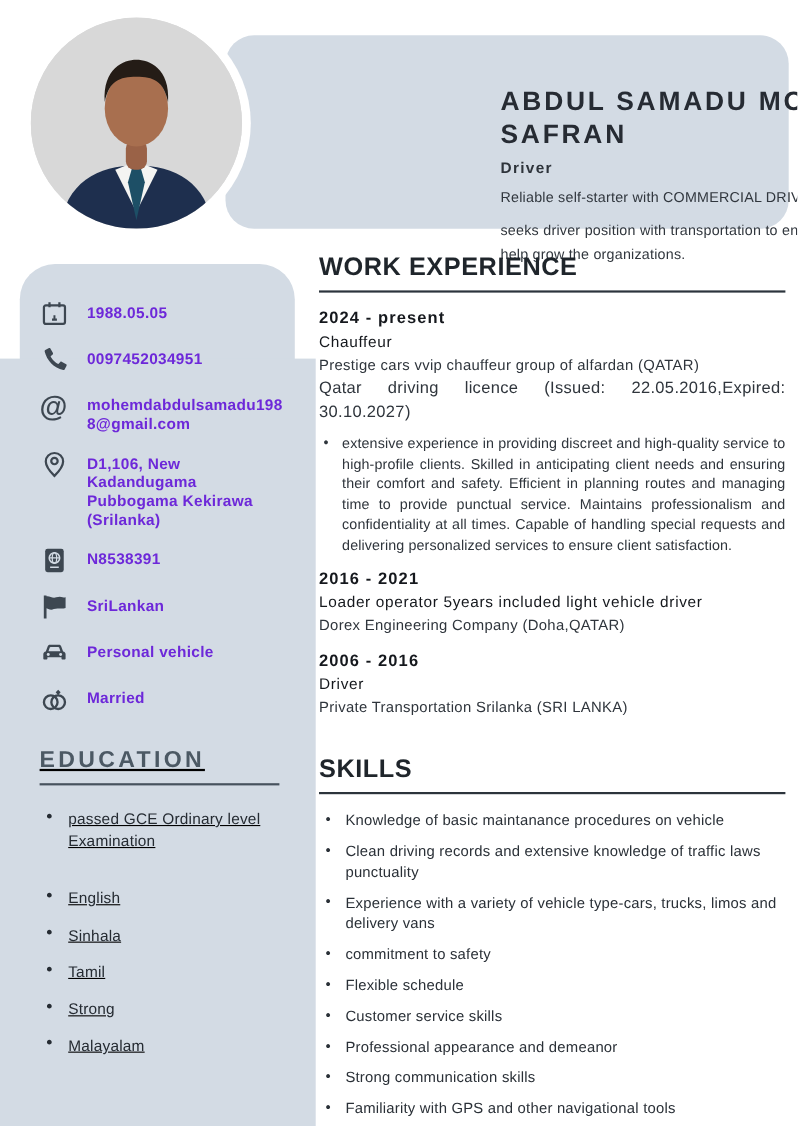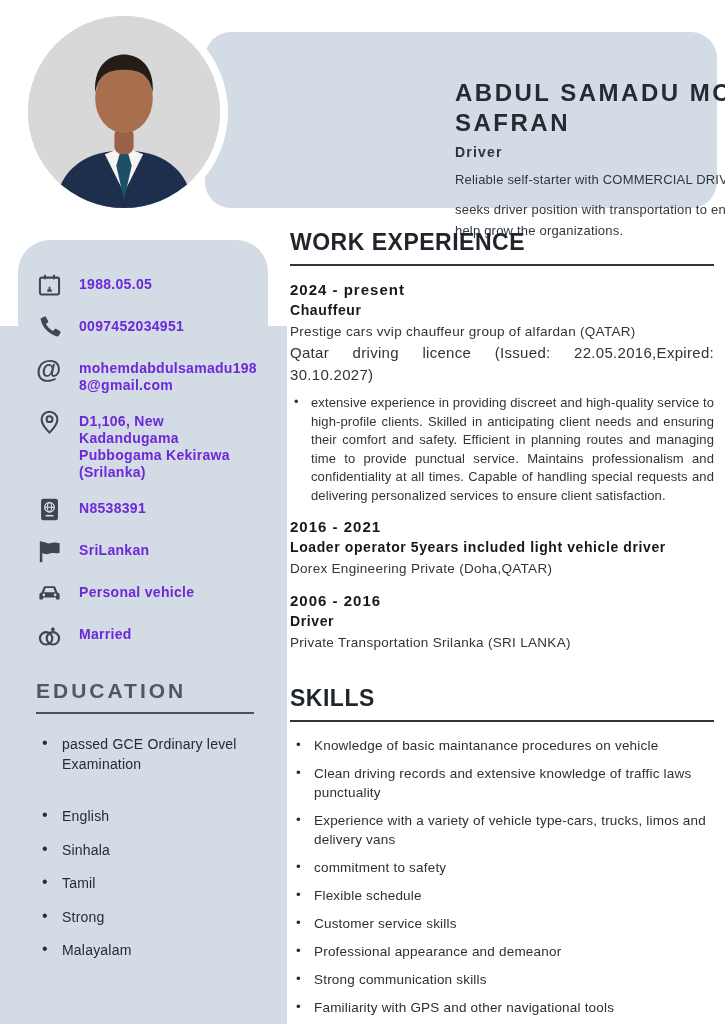--- a/index.html
+++ b/index.html
@@ -31,38 +31,38 @@
 
   .contact { padding:32px 18px 0 36px; }
   .c-item { display:flex; align-items:flex-start; gap:16px; margin-bottom:15px; }
   .c-icon { flex:0 0 27px; width:27px; height:27px; color:#3d4751; }
   .c-icon svg { width:27px; height:27px; display:block; }
   .c-icon .at { font-size:26px; font-weight:bold; line-height:26px; color:#3d4751; }
   .c-text { font-size:14px; font-weight:bold; color:#6d28d9; line-height:17px; letter-spacing:0.3px; padding-top:4px; }
   .c-text.break { word-break:break-all; width:180px; }
   .c-text.addr { width:170px; }
 
-  .side-section { padding:0 18px 0 36px; }
+  .side-section { padding:0 18px 0 36px;text-decoration:underline; }
   .side-h { font-size:21px; font-weight:bold; color:#4c5964; letter-spacing:3px;
     padding-bottom:9px; border-bottom:2px solid #46525d; width:218px; }
   .side-edu { margin-top:30px; }
   .side-lang { margin-top:32px; }
   .side-list { margin-top:20px; }
   .s-li { position:relative; padding-left:26px; font-size:14px; color:#252b32; line-height:20px;
     letter-spacing:0.2px; margin-bottom:13px; }
   .lang .s-li { margin-bottom:13.5px; }
   .s-li::before { content:"•"; position:absolute; left:6px; top:-1px; font-size:16px; color:#252b32; }
 
   
   .main-col { position:absolute; left:290px; top:229px; width:424px; }
   .main-h { font-size:23px; font-weight:bold; color:#1f252b; letter-spacing:0.5px;
     padding-bottom:8px; border-bottom:2px solid #2c343c; }
   .work-entries { margin-top:13px; }
   .period { font-size:15px; font-weight:bold; color:#15181d; letter-spacing:1px; line-height:21px; }
-  .role { font-size:14px; font-weight:bold; color:#15181d; letter-spacing:0.6px; line-height:21px; }
+  .role { font-size:14px; font-weight:normal; color:#15181d; letter-spacing:0.6px; line-height:21px; }
   .company { font-size:13.5px; color:#2f353c; letter-spacing:0.3px; line-height:21px; }
   .extra { font-size:15px; color:#2f353c; letter-spacing:0.3px; line-height:22px; text-align:justify; }
   .entry { margin-bottom:11px; }
   .w-bullet { position:relative; margin-top:8px; margin-bottom:4px; padding-left:21px;
     font-size:13px; color:#2f353c; line-height:18.5px; text-align:justify; letter-spacing:0.1px; }
   .w-bullet::before { content:"•"; position:absolute; left:4px; top:-1px; color:#2f353c; }
 
   .skills-h { margin-top:32px; }
   .skills-list { margin-top:14px; }
   .k-li { position:relative; padding-left:24px; font-size:13.5px; color:#2a3037; line-height:19px;
@@ -214,21 +214,21 @@
         <div class="period">2024 - present</div>
         <div class="role">Chauffeur</div>
         <div class="company">Prestige cars vvip chauffeur group of alfardan (QATAR)</div>
         <div class="extra">Qatar driving licence (Issued: 22.05.2016,Expired: 30.10.2027)</div>
         <div class="w-bullet">extensive experience in providing discreet and high-quality service to high-profile clients. Skilled in anticipating client needs and ensuring their comfort and safety. Efficient in planning routes and managing time to provide punctual service. Maintains professionalism and confidentiality at all times. Capable of handling special requests and delivering personalized services to ensure client satisfaction.</div>
       </div>
 
       <div class="entry">
         <div class="period">2016 - 2021</div>
         <div class="role">Loader operator 5years included light vehicle driver</div>
-        <div class="company">Dorex Engineering Private (Doha,QATAR)</div>
+        <div class="company">Dorex Engineering Company (Doha,QATAR)</div>
       </div>
 
       <div class="entry">
         <div class="period">2006 - 2016</div>
         <div class="role">Driver</div>
         <div class="company">Private Transportation Srilanka (SRI LANKA)</div>
       </div>
     </div>
 
     <div class="main-h skills-h">SKILLS</div>

